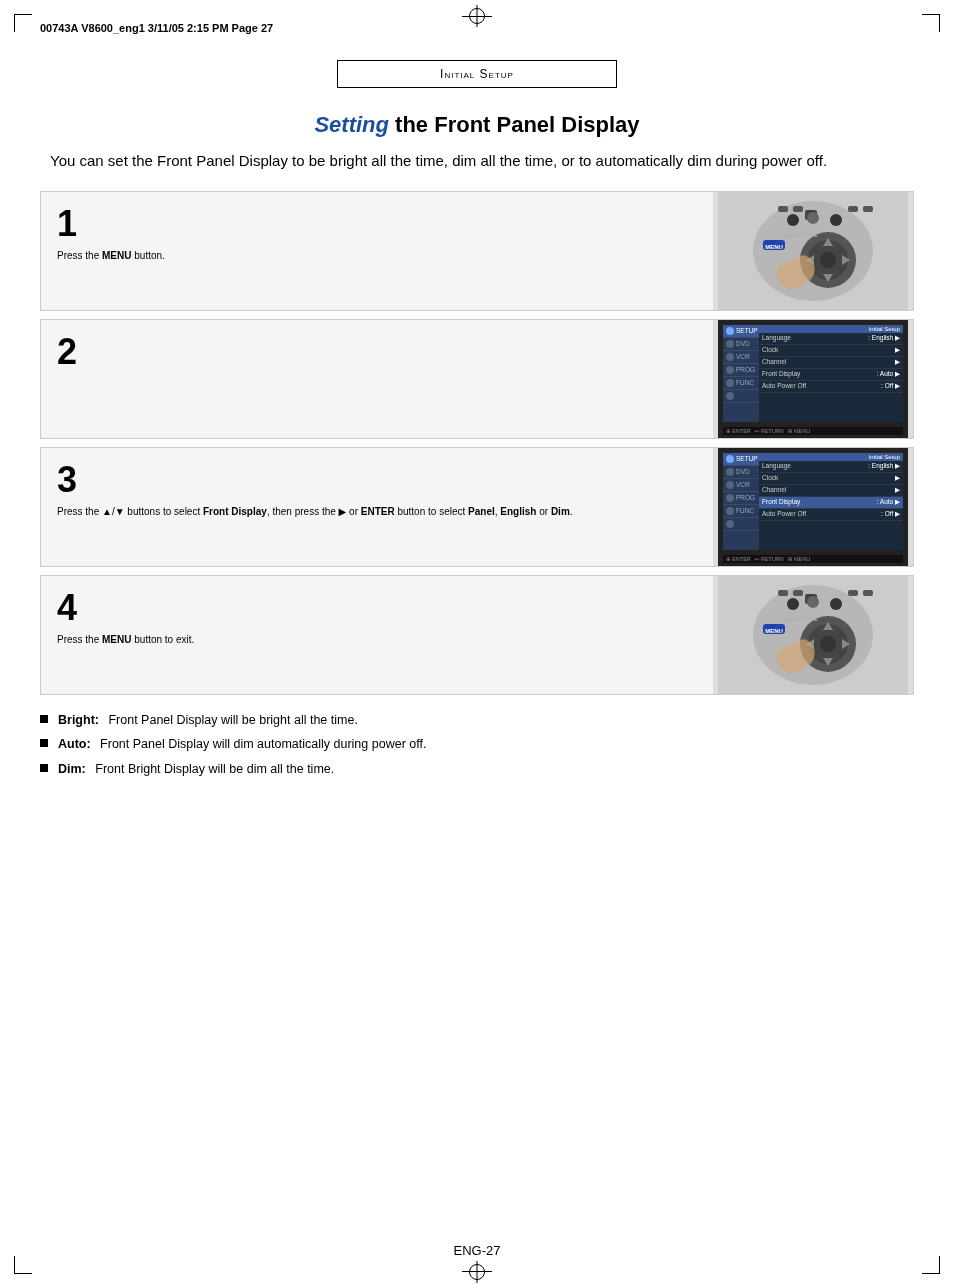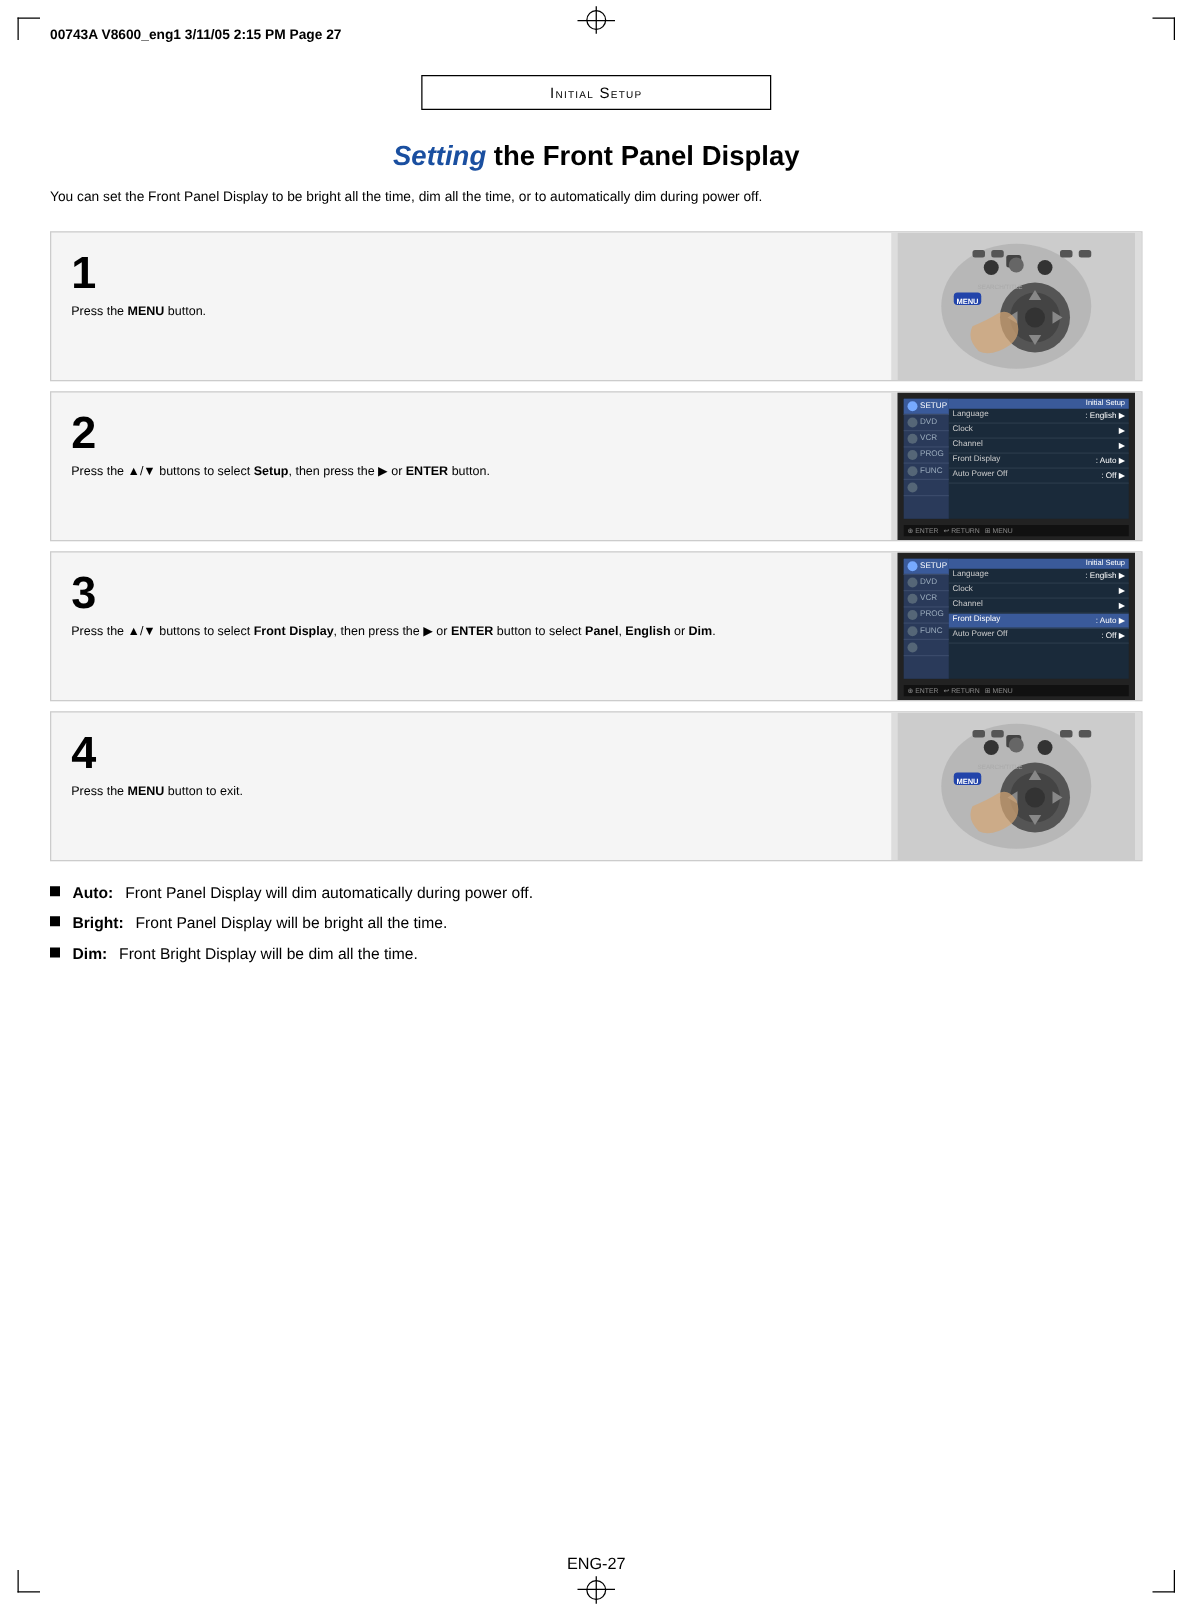--- a/index.html
+++ b/index.html
@@ -106,23 +106,24 @@
       font-weight: bold;
       text-align: center;
     }
     .page-heading .highlight {
       color: #1a4fa0;
       font-style: italic;
     }
 
     
     .intro-text {
-      font-size: 11px;
+      font-size: 15px;
       margin-bottom: 18px;
       line-height: 1.5;
+      margin-left: 10px;
     }
 
     
     .step-box {
       display: flex;
       border: 1px solid #ccc;
       margin-bottom: 8px;
       min-height: 120px;
       background: #f5f5f5;
     }
@@ -346,23 +347,20 @@
         <path d="M60,75 Q55,85 65,95 Q75,100 90,90 Q100,82 95,70 Q88,60 80,65 Q72,70 60,75Z" fill="#d4a574" opacity="0.7"></path>
 
         <text x="82" y="45" font-size="5" fill="#aaa" text-anchor="middle">SEARCH/TITLE</text>
       </svg>
     </div>
   </div>
 
   <div class="step-box">
     <div class="step-left">
       <div class="step-number">2</div>
-      <div class="step-text">
-        Press the ▲/▼ buttons to select <b>Setup</b>, then press the ▶ or <b>ENTER</b> button.
-      </div>
     </div>
     <div class="step-right">
       <div class="menu-box">
         <div class="menu-box-inner">
           <div class="mb-sidebar">
             <div class="mb-sidebar-item active">
               <div class="mb-sidebar-icon active"></div>SETUP
             </div>
             <div class="mb-sidebar-item">
               <div class="mb-sidebar-icon"></div>DVD
@@ -507,29 +505,29 @@
         <path d="M60,75 Q55,85 65,95 Q75,100 90,90 Q100,82 95,70 Q88,60 80,65 Q72,70 60,75Z" fill="#d4a574" opacity="0.7"></path>
         <text x="82" y="45" font-size="5" fill="#aaa" text-anchor="middle">SEARCH/TITLE</text>
       </svg>
     </div>
   </div>
 
   <div class="bullet-list">
     <div class="bullet-item">
       <div class="bullet-square"></div>
       <div>
-        <span class="bullet-label">Auto:</span>
-        <span>Front Panel Display will dim automatically during power off.</span>
+        <span class="bullet-label">Bright:</span>
+        <span>Front Panel Display will be bright all the time.</span>
       </div>
     </div>
     <div class="bullet-item">
       <div class="bullet-square"></div>
       <div>
-        <span class="bullet-label">Bright:</span>
-        <span>Front Panel Display will be bright all the time.</span>
+        <span class="bullet-label">Auto:</span>
+        <span>Front Panel Display will dim automatically during power off.</span>
       </div>
     </div>
     <div class="bullet-item">
       <div class="bullet-square"></div>
       <div>
         <span class="bullet-label">Dim:</span>
         <span>Front Bright Display will be dim all the time.</span>
       </div>
     </div>
   </div>

